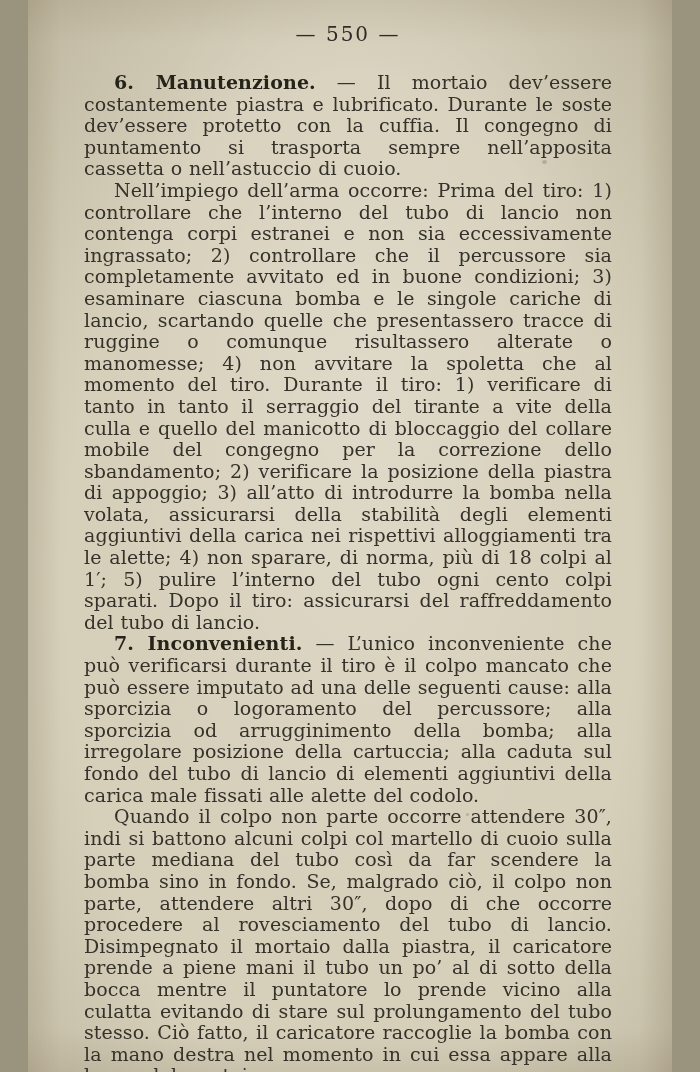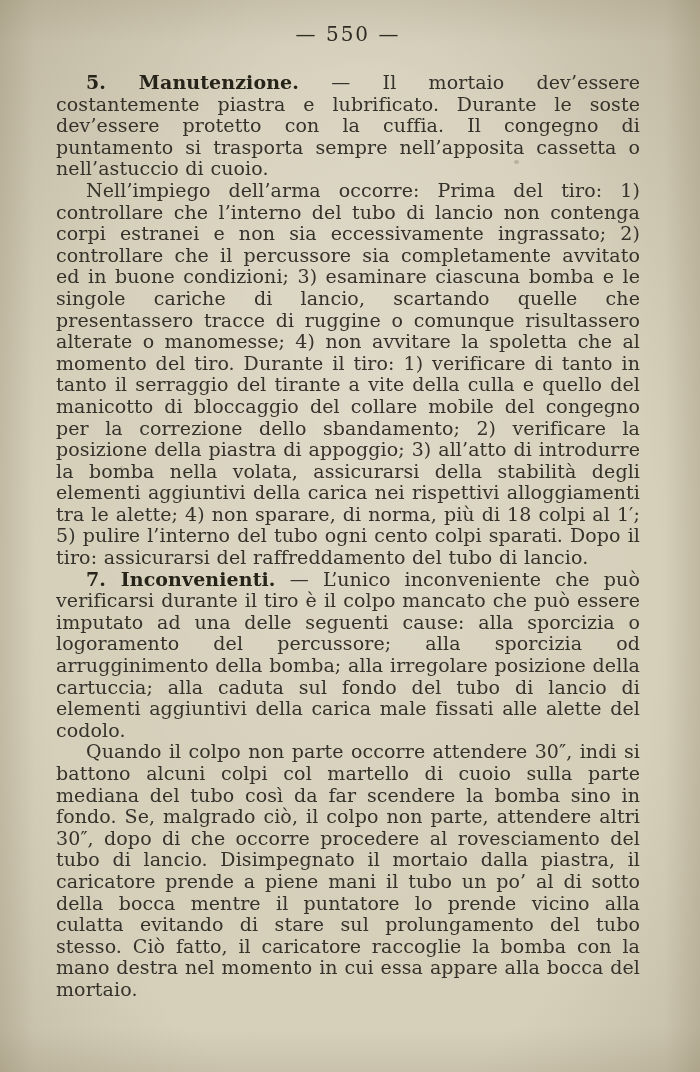--- a/index.html
+++ b/index.html
@@ -2,21 +2,21 @@
 <html lang="it"><head>
 <meta charset="utf-8">
 <style>
   html, body {
     margin: 0;
     padding: 0;
     background: #9a937e;
   }
   .page {
     position: relative;
-    width: 700px;
+    width: 644px;
     height: 1072px;
     margin: 0 auto;
     box-sizing: border-box;
     padding: 20px 60px 0 56px;
     overflow: hidden;
     background-color: #d6cfba;
     background-image:
       radial-gradient(ellipse at 52% 38%, rgba(255,255,255,0.22) 0%, rgba(255,255,255,0) 55%),
       radial-gradient(ellipse at 50% 55%, rgba(0,0,0,0) 62%, rgba(96,84,56,0.20) 100%),
       linear-gradient(90deg, rgba(110,96,62,0.14) 0%, rgba(0,0,0,0) 5%, rgba(0,0,0,0) 95%, rgba(110,96,62,0.16) 100%),
@@ -55,21 +55,21 @@
   .speck.s2 { left: 438px; top: 813px; width: 3px; height: 3px; opacity: .5; }
   .speck.s3 { left: 120px; top: 466px; width: 3px; height: 2px; opacity: .4; }
 </style>
 </head>
 <body>
 
 <div class="page">
 
   <div class="folio">— 550 —</div>
 
-  <p class="para"><span class="lead">5. Manutenzione.</span><span> — </span><span>Il mortaio dev’essere costantemente piastra e lubrificato. Durante le soste dev’essere protetto con la cuffia. Il congegno di puntamento si trasporta sempre nell’apposita cassetta o nell’astuccio di cuoio.</span></p>
+  <p class="para"><span class="lead">6. Manutenzione.</span><span> — </span><span>Il mortaio dev’essere costantemente piastra e lubrificato. Durante le soste dev’essere protetto con la cuffia. Il congegno di puntamento si trasporta sempre nell’apposita cassetta o nell’astuccio di cuoio.</span></p>
 
   <p class="para"><span>Nell’impiego dell’arma occorre: Prima del tiro: 1) controllare che l’interno del tubo di lancio non contenga corpi estranei e non sia eccessivamente ingrassato; 2) controllare che il percussore sia completamente avvitato ed in buone condizioni; 3) esaminare ciascuna bomba e le singole cariche di lancio, scartando quelle che presentassero tracce di ruggine o comunque risultassero alterate o manomesse; 4) non avvitare la spoletta che al momento del tiro. Durante il tiro: 1) verificare di tanto in tanto il serraggio del tirante a vite della culla e quello del manicotto di bloccaggio del collare mobile del congegno per la correzione dello sbandamento; 2) verificare la posizione della piastra di appoggio; 3) all’atto di introdurre la bomba nella volata, assicurarsi della stabilità degli elementi aggiuntivi della carica nei rispettivi alloggiamenti tra le alette; 4) non sparare, di norma, più di 18 colpi al 1′; 5) pulire l’interno del tubo ogni cento colpi sparati. Dopo il tiro: assicurarsi del raffreddamento del tubo di lancio.</span></p>
 
   <p class="para"><span class="lead">7. Inconvenienti.</span><span> — </span><span>L’unico inconveniente che può verificarsi durante il tiro è il colpo mancato che può essere imputato ad una delle seguenti cause: alla sporcizia o logoramento del percussore; alla sporcizia od arrugginimento della bomba; alla irregolare posizione della cartuccia; alla caduta sul fondo del tubo di lancio di elementi aggiuntivi della carica male fissati alle alette del codolo.</span></p>
 
   <p class="para"><span>Quando il colpo non parte occorre attendere 30″, indi si battono alcuni colpi col martello di cuoio sulla parte mediana del tubo così da far scendere la bomba sino in fondo. Se, malgrado ciò, il colpo non parte, attendere altri 30″, dopo di che occorre procedere al rovesciamento del tubo di lancio. Disimpegnato il mortaio dalla piastra, il caricatore prende a piene mani il tubo un po’ al di sotto della bocca mentre il puntatore lo prende vicino alla culatta evitando di stare sul prolungamento del tubo stesso. Ciò fatto, il caricatore raccoglie la bomba con la mano destra nel momento in cui essa appare alla bocca del mortaio.</span></p>
 
   <div class="speck s1"></div>
   <div class="speck s2"></div>
   <div class="speck s3"></div>

